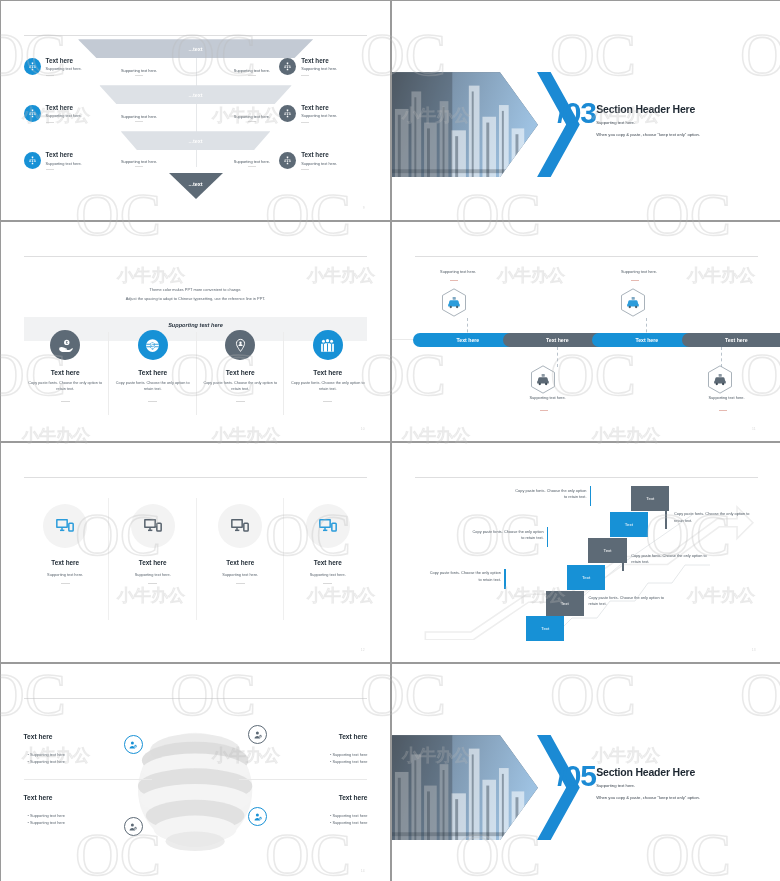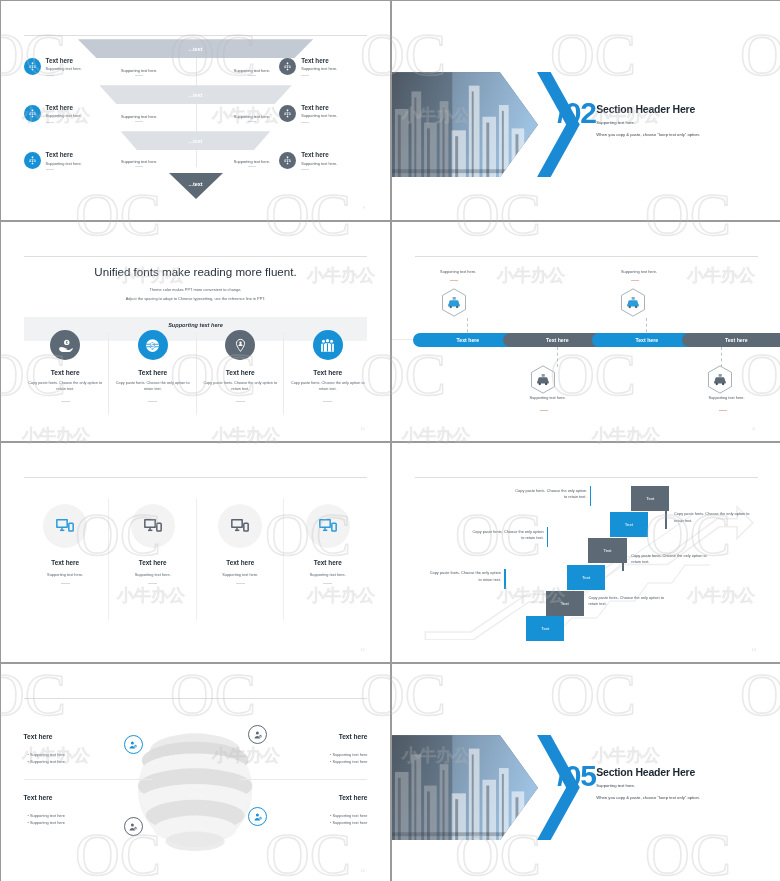--- a/index.html
+++ b/index.html
@@ -381,30 +381,29 @@
           <g opacity=".25" fill="#0b1620">
             <rect x="0" y="100" width="150" height="4"></rect>
               <rect x="0" y="116" width="150" height="3"></rect>
           </g>
           <rect width="62" height="130" fill="#44505c" opacity=".45"></rect>
         </svg>
       </div>
       <svg class="sh-chev" viewBox="0 0 48 106" preserveAspectRatio="none">
         <path d="M0 0 L14 0 L44 53 L14 106 L0 106 L30 53 Z" fill="#1b8ad4"></path>
       </svg>
-      <div class="sh-num" style="left:42.5%; top:44.5%; color:#1b8ad4;">/02</div>
+      <div class="sh-num" style="left:42.5%; top:44.5%; color:#1b8ad4;">/03</div>
       <div class="sh-title" style="left:52.5%; top:46.5%;">Section Header Here</div>
       <div class="sh-s1" style="left:52.5%; top:54.5%;">Supporting text here.</div>
       <div class="sh-s2" style="left:52.5%; top:60%;">When you copy &amp; paste, choose "keep text only" option.</div>
       <div class="pagenum"></div>
     </div>
 
     <div class="slide">
       <div class="hrule"></div>
-      <div class="s3-title" style="top:19.5%;">Unified fonts make reading more fluent.</div>
       <div class="s3-sub" style="top:29.5%;">Theme color makes PPT more convenient to change.</div>
       <div class="s3-sub" style="top:34%;">Adjust the spacing to adapt to Chinese typesetting, use the reference line in PPT.</div>
 
       <div class="s3-band" style="top:43.5%; height:11%;"></div>
       <div class="s3-band-lbl" style="top:45.5%; color:#2b3641;">Supporting text here</div>
 
       <div class="s3-vline" style="left:27.5%; top:50%; height:38%;"></div>
       <div class="s3-vline" style="left:50%;   top:50%; height:38%;"></div>
       <div class="s3-vline" style="left:72.5%; top:50%; height:38%;"></div>
 

